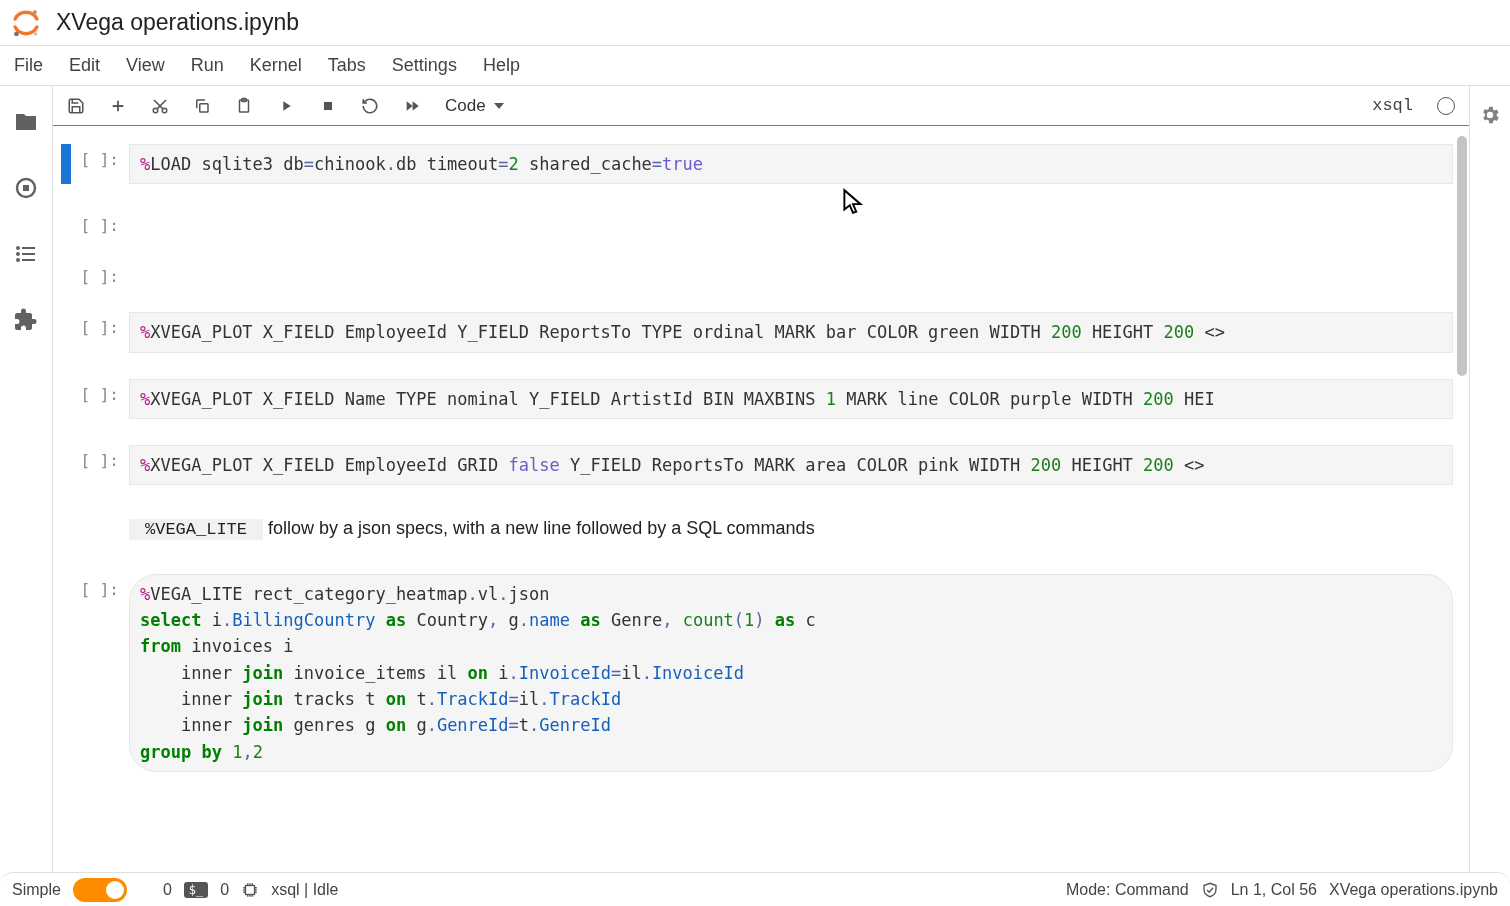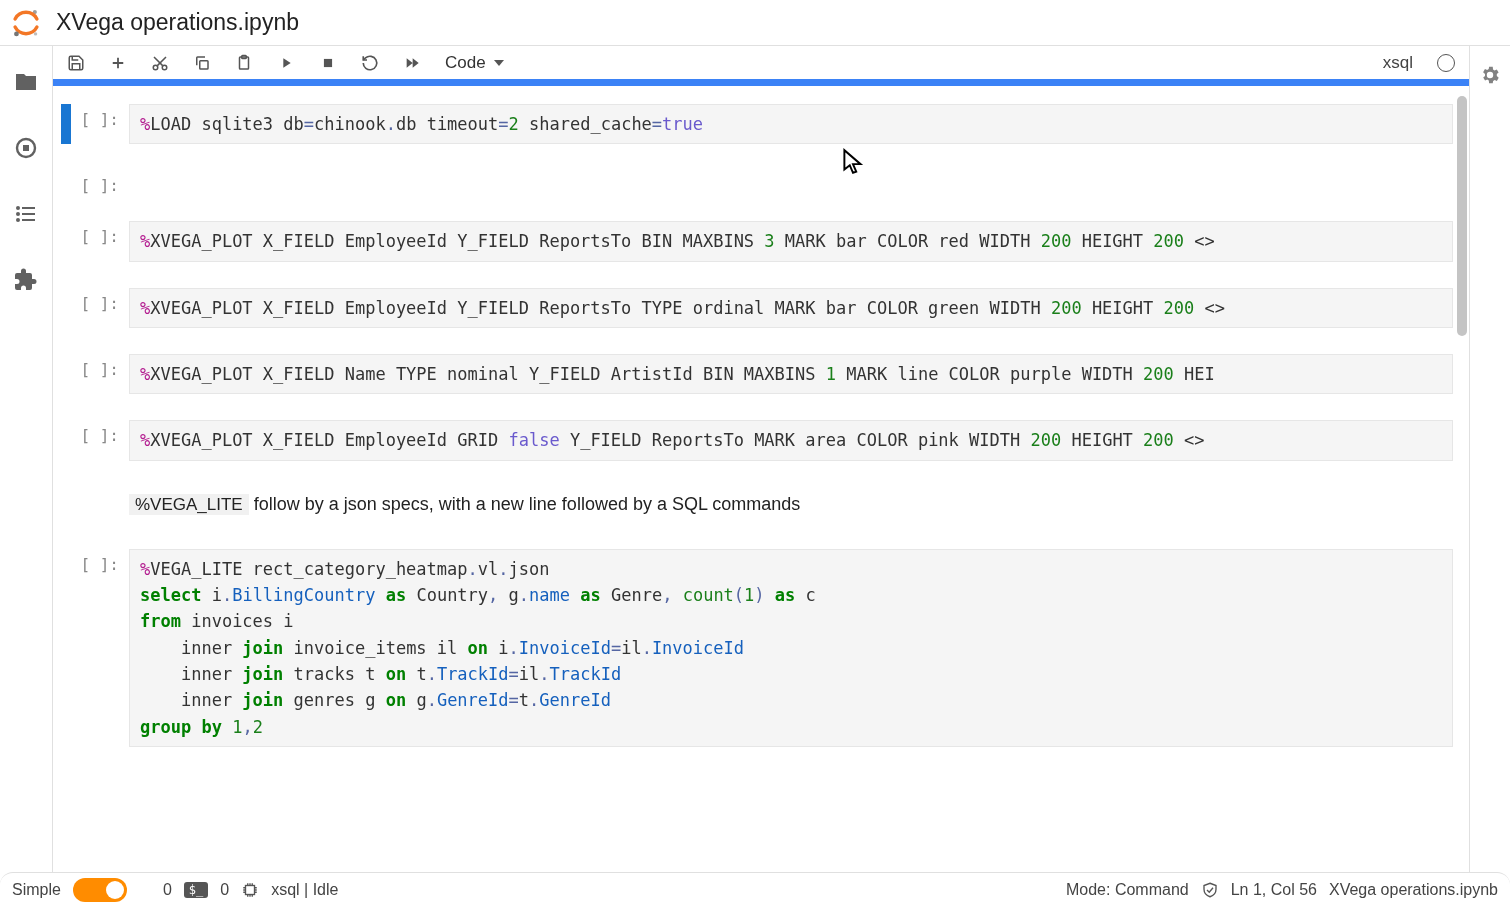--- a/index.html
+++ b/index.html
@@ -8,46 +8,46 @@
   .titlebar { display: flex; align-items: center; height: 46px; padding: 0 10px; border-bottom: 1px solid #e0e0e0; }
   .logo { width: 32px; height: 32px; margin-right: 14px; display:flex; align-items:center; justify-content:center;}
   .title { font-size: 23px; font-weight: 400; color: #222; }
   .menubar { display: flex; align-items: center; height: 40px; padding: 0 14px; border-bottom: 1px solid #e0e0e0; gap: 26px; font-size: 18px; color: #444; }
   .menubar span { cursor: default; }
   .body { display: flex; flex: 1; min-height: 0; }
   .sidebar-left { width: 52px; background: #fff; display: flex; flex-direction: column; align-items: center; padding-top: 24px; gap: 42px; }
   .sidebar-left .icn { width: 24px; height: 24px; color: #616161; }
   .sidebar-right { width: 40px; display:flex; flex-direction:column; align-items:center; padding-top:18px; color:#616161;}
   .main { flex: 1; display: flex; flex-direction: column; border-left: 1px solid #e0e0e0; border-right:1px solid #e0e0e0; min-width:0; }
-  .toolbar { display: flex; align-items: center; height: 40px; padding: 0 14px; border-bottom: 7px solid #3b82f6; gap: 24px; color:#555; }
+  .toolbar { display: flex; align-items: center; height: 40px; padding: 0 14px; border-bottom: 1px solid #3b82f6; gap: 24px; color:#555; }
   .toolbar .spacer { flex: 1; }
   .toolbar .tb-icn { width:18px; height:18px; display:flex; align-items:center; justify-content:center; }
   .toolbar select.celltype { border:none; font-size:17px; background:transparent; -webkit-appearance:none; appearance:none; padding-right:20px; color:#333;}
   .celltype-wrap { position:relative; display:flex; align-items:center; }
   .celltype-wrap::after { content:""; position:absolute; right:2px; top:50%; width:0;height:0;border-left:5px solid transparent;border-right:5px solid transparent;border-top:6px solid #555; transform:translateY(-50%);}
-  .kernel-label { font-size:17px; color:#444; }
+  .kernel-label { font-size:17px; color:#444;font-family:Liberation Mono, monospace; }
   .kernel-circle { width:18px; height:18px; border:1.6px solid #555; border-radius:50%; }
   .notebook { flex:1; overflow-y:hidden; padding: 14px 0 0 0; position:relative; }
   .nbscroll { position:absolute; right:2px; top:10px; bottom:20px; width:10px; }
   .nbscroll-thumb { position:absolute; top:0; height:240px; left:0; right:0; background:#c4c4c4; border-radius:5px;}
   .cell { display:flex; padding: 4px 16px 4px 8px; margin-bottom: 18px; align-items:stretch;}
   .cell .gutter { width:10px; }
   .cell.selected .gutter { background:#1976d2; }
   .cell .prompt { width: 58px; text-align:right; padding:6px 10px 0 0; font-family: "Menlo","Consolas",monospace; font-size:16px; color:#888; white-space:nowrap;}
   .cell .code { flex:1; background:#f5f5f5; border:1px solid #e6e6e6; padding:6px 10px; font-family:"Menlo","Consolas",monospace; font-size:17px; line-height:1.55; overflow:hidden; white-space:nowrap; color:#333;}
   .cell.markdown .code { background:transparent; border:none; font-family:inherit; font-size:18px; white-space:normal; color:#222; padding:4px 0;}
   .cell.markdown .prompt { visibility:hidden; }
   .tok-mag { color:#b31b8f; }
   .tok-kw  { color:#008000; font-weight:bold; }
   .tok-num { color:#1a7f1a; }
   .tok-bool{ color:#6a5acd; }
   .tok-op  { color:#5566a3; }
   .tok-id  { color:#1560bd; }
   .tok-func{ color:#1a7f1a; }
-  .md-code { background:#f1f1f1; font-family:Liberation Sans, sans-serif; padding:1px 6px; font-size:17px;}
+  .md-code { background:#f1f1f1; font-family:Liberation Mono, monospace; padding:1px 16px; font-size:17px;}
   .statusbar { display:flex; align-items:center; height:34px; border-top:1px solid #e0e0e0; padding:0 12px; font-size:16px; color:#444; gap:12px;border-radius:13px;}
   .statusbar .spacer { flex:1; }
   .toggle { width:54px; height:24px; background:#ff8c00; border-radius:12px; position:relative; }
   .toggle::after { content:""; position:absolute; right:3px; top:3px; width:18px; height:18px; background:#fff; border-radius:50%;}
   .chip { background:#555; color:#fff; font-size:12px; padding:1px 5px; border-radius:3px; font-family:monospace;}
   .cursor-img { position:absolute; left:789px; top:48px; pointer-events:none; }
   svg { display:block; }
 </style>
 </head>
 <body>
@@ -62,20 +62,30 @@
             <path d="M6 16 A18 18 0 0 1 38 16" stroke="#f37726" stroke-width="5" stroke-linecap="round"></path>
             <path d="M6 28 A18 18 0 0 0 38 28" stroke="#f37726" stroke-width="5" stroke-linecap="round"></path>
             <circle cx="8" cy="38" r="3.5" fill="#757575"></circle>
             <circle cx="36" cy="38" r="2.5" fill="#bdbdbd"></circle>
           </g>
         </svg>
     </div>
     <div class="title">XVega operations.ipynb</div>
   </div>
 
+  <div class="menubar">
+    <span>File</span>
+    <span>Edit</span>
+    <span>View</span>
+    <span>Run</span>
+    <span>Kernel</span>
+    <span>Tabs</span>
+    <span>Settings</span>
+    <span>Help</span>
+  </div>
 
   <div class="body">
 
     <div class="sidebar-left">
       <div class="icn">
         <svg viewBox="0 0 24 24" width="24" height="24" fill="#616161">
             <path d="M10 4H2v16h20V6H12l-2-2z"></path>
           </svg>
       </div>
       <div class="icn">
@@ -180,21 +190,20 @@
         </div>
 
         <div class="cell">
           <div class="gutter"></div>
           <div class="prompt">[ ]:</div>
         </div>
 
         <div class="cell">
           <div class="gutter"></div>
           <div class="prompt">[ ]:</div>
-          <div class="code"><span class="tok-mag">%</span><span>XVEGA_PLOT X_FIELD EmployeeId Y_FIELD ReportsTo BIN MAXBINS </span><span class="tok-num">3</span><span> MARK bar COLOR red WIDTH </span><span class="tok-num">200</span><span> HEIGHT </span><span class="tok-num">200</span><span> &lt;&gt;</span></div>
         </div>
 
         <div class="cell">
           <div class="gutter"></div>
           <div class="prompt">[ ]:</div>
           <div class="code"><span class="tok-mag">%</span><span>XVEGA_PLOT X_FIELD EmployeeId Y_FIELD ReportsTo TYPE ordinal MARK bar COLOR green WIDTH </span><span class="tok-num">200</span><span> HEIGHT </span><span class="tok-num">200</span><span> &lt;&gt;</span></div>
         </div>
 
         <div class="cell">
           <div class="gutter"></div>
@@ -212,21 +221,21 @@
           <div class="gutter"></div>
           <div class="prompt">.</div>
           <div class="code">
             <span class="md-code">%VEGA_LITE</span><span> follow by a json specs, with a new line followed by a SQL commands</span>
           </div>
         </div>
 
         <div class="cell">
           <div class="gutter"></div>
           <div class="prompt">[ ]:</div>
-          <div class="code" style="white-space:pre;"><span class="tok-mag">%</span><span>VEGA_LITE rect_category_heatmap</span><span class="tok-op">.</span><span>vl</span><span class="tok-op">.</span><span>json</span>
+          <div class="code" style="white-space:pre;border-radius:27px;"><span class="tok-mag">%</span><span>VEGA_LITE rect_category_heatmap</span><span class="tok-op">.</span><span>vl</span><span class="tok-op">.</span><span>json</span>
 <span class="tok-kw">select</span><span> i</span><span class="tok-op">.</span><span class="tok-id">BillingCountry</span><span> </span><span class="tok-kw">as</span><span> Country</span><span class="tok-op">,</span><span> g</span><span class="tok-op">.</span><span class="tok-id">name</span><span> </span><span class="tok-kw">as</span><span> Genre</span><span class="tok-op">,</span><span> </span><span class="tok-func">count</span><span class="tok-op">(</span><span class="tok-num">1</span><span class="tok-op">)</span><span> </span><span class="tok-kw">as</span><span> c</span>
 <span class="tok-kw">from</span><span> invoices i</span>
 <span>    inner </span><span class="tok-kw">join</span><span> invoice_items il </span><span class="tok-kw">on</span><span> i</span><span class="tok-op">.</span><span class="tok-id">InvoiceId</span><span class="tok-op">=</span><span>il</span><span class="tok-op">.</span><span class="tok-id">InvoiceId</span>
 <span>    inner </span><span class="tok-kw">join</span><span> tracks t </span><span class="tok-kw">on</span><span> t</span><span class="tok-op">.</span><span class="tok-id">TrackId</span><span class="tok-op">=</span><span>il</span><span class="tok-op">.</span><span class="tok-id">TrackId</span>
 <span>    inner </span><span class="tok-kw">join</span><span> genres g </span><span class="tok-kw">on</span><span> g</span><span class="tok-op">.</span><span class="tok-id">GenreId</span><span class="tok-op">=</span><span>t</span><span class="tok-op">.</span><span class="tok-id">GenreId</span>
 <span class="tok-kw">group by</span><span> </span><span class="tok-num">1</span><span class="tok-op">,</span><span class="tok-num">2</span></div>
         </div>
 
 
       </div>

